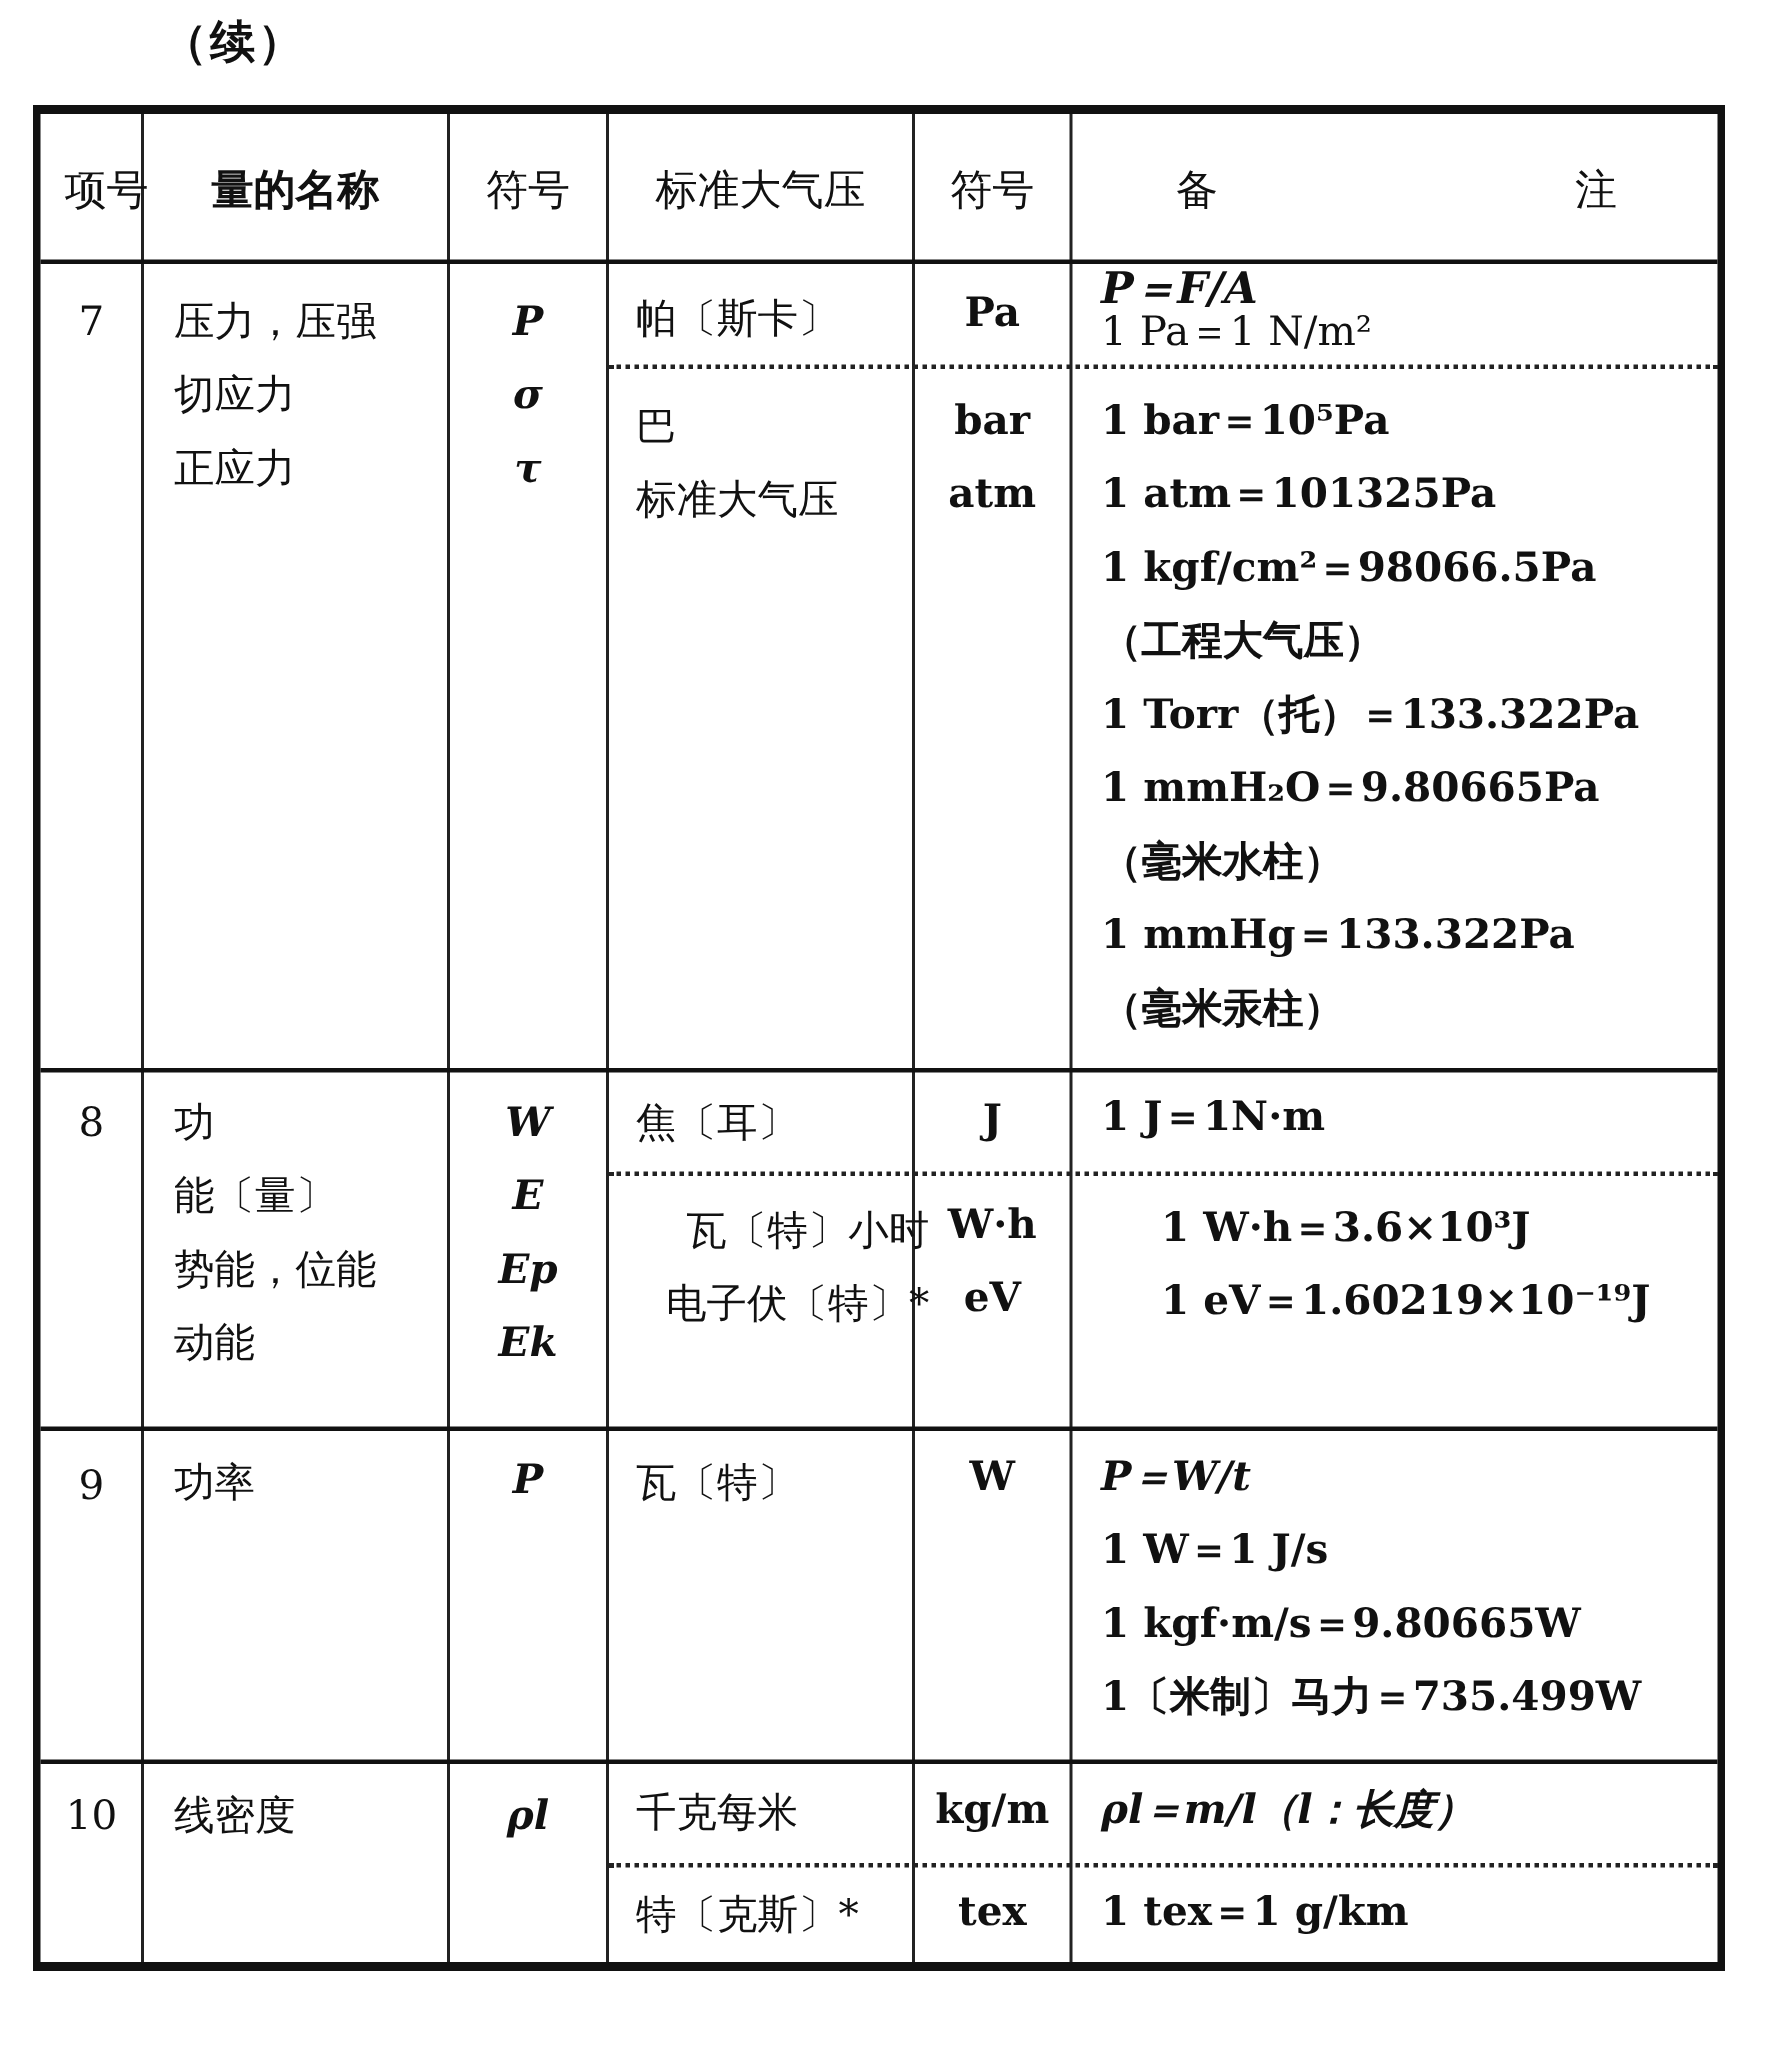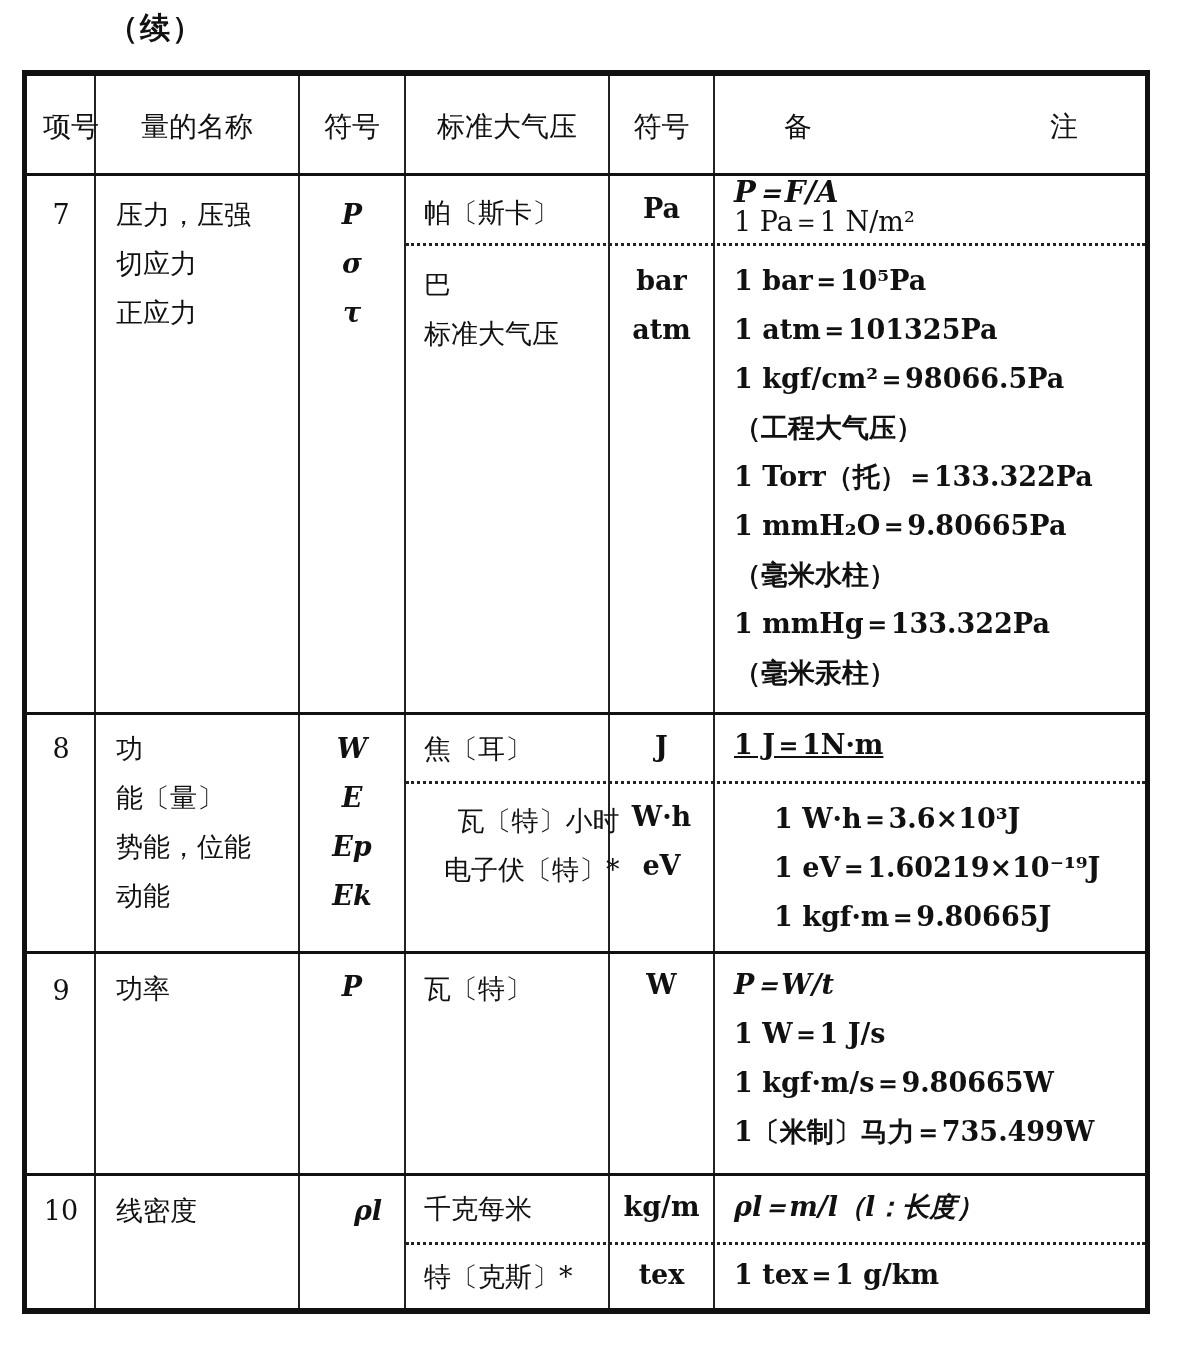--- a/index.html
+++ b/index.html
@@ -37,21 +37,21 @@
 <div class="hline" style="left:27px; width:1118px; top:712px;"></div>
 <div class="hline" style="left:27px; width:1118px; top:951px;"></div>
 <div class="hline" style="left:27px; width:1118px; top:1173px;"></div>
 
 <div class="dline" style="left:406px; width:739px; top:243px;"></div>
 <div class="dline" style="left:406px; width:739px; top:781px;"></div>
 <div class="dline" style="left:406px; width:739px; top:1242px;"></div>
 
 <div>
   <div class="hdr" style="left:27px; top:108px; width:88px; text-align:center;">项号</div>
-  <div class="hdr" style="left:96px; top:108px; width:202px; text-align:center;">量的名称</div>
+  <div class="hdr" style="left:96px; top:108px; width:202px; text-align:center;font-weight:bold;">量的名称</div>
   <div class="hdr" style="left:300px; top:108px; width:104px; text-align:center;">符号</div>
   <div class="hdr" style="left:406px; top:108px; width:202px; text-align:center;">标准大气压</div>
   <div class="hdr" style="left:610px; top:108px; width:103px; text-align:center;">符号</div>
   <div class="hdr" style="left:784px; top:108px;">备</div>
   <div class="hdr" style="left:1050px; top:108px;">注</div>
 </div>
 
 <div>
   <div class="cell center" style="left:27px; top:190px; width:68px;">7</div>
   <div class="cell" style="left:116px; top:190px;">
@@ -101,55 +101,54 @@
     <span class="line">动能</span>
   </div>
   <div class="cell center it b" style="left:300px; top:724px; width:104px;">
     <span class="line">W</span>
     <span class="line">E</span>
     <span class="line">Ep</span>
     <span class="line">Ek</span>
   </div>
   <div class="cell" style="left:424px; top:724px;">焦〔耳〕</div>
   <div class="cell center b" style="left:610px; top:722px; width:103px;">J</div>
-  <div class="cell b" style="left:734px; top:720px;text-decoration:underline;">1 J＝1N·m</div>
+  <div class="cell b" style="left:734px; top:720px;">1 J＝1N·m</div>
 
   <div class="cell" style="left:444px; top:796px;text-align:right;">
     <span class="line">瓦〔特〕小时</span>
     <span class="line">电子伏〔特〕*</span>
   </div>
   <div class="cell center b" style="left:610px; top:792px; width:103px;">
     <span class="line">W·h</span>
     <span class="line">eV</span>
   </div>
   <div class="cell b" style="left:774px; top:794px;">
     <span class="line">1 W·h＝3.6×10³J</span>
     <span class="line">1 eV＝1.60219×10⁻¹⁹J</span>
-    <span class="line">1 kgf·m＝9.80665J</span>
   </div>
 </div>
 
 <div>
   <div class="cell center" style="left:27px; top:966px; width:68px;">9</div>
   <div class="cell" style="left:116px; top:964px;">功率</div>
   <div class="cell center it b" style="left:300px; top:962px; width:104px;">P</div>
   <div class="cell" style="left:424px; top:964px;">瓦〔特〕</div>
   <div class="cell center b" style="left:610px; top:960px; width:103px;">W</div>
   <div class="cell b" style="left:734px; top:960px;">
     <span class="line it">P＝W/t</span>
     <span class="line">1 W＝1 J/s</span>
     <span class="line">1 kgf·m/s＝9.80665W</span>
     <span class="line">1〔米制〕马力＝735.499W</span>
   </div>
 </div>
 
 <div>
   <div class="cell center" style="left:27px; top:1186px; width:68px;">10</div>
   <div class="cell" style="left:116px; top:1186px;">线密度</div>
-  <div class="cell center it b" style="left:316px; top:1186px; width:104px;">ρl</div>
+  <div class="cell center it b" style="left:300px; top:1186px; width:104px;">ρl</div>
   <div class="cell" style="left:424px; top:1184px;">千克每米</div>
   <div class="cell center b" style="left:610px; top:1182px; width:103px;">kg/m</div>
   <div class="cell bi" style="left:734px; top:1182px;">ρl＝m/l（l：长度）</div>
 
   <div class="cell" style="left:424px; top:1252px;">特〔克斯〕*</div>
   <div class="cell center b" style="left:610px; top:1250px; width:103px;">tex</div>
   <div class="cell b" style="left:734px; top:1250px;">1 tex＝1 g/km</div>
 </div>
 
 </body></html>

